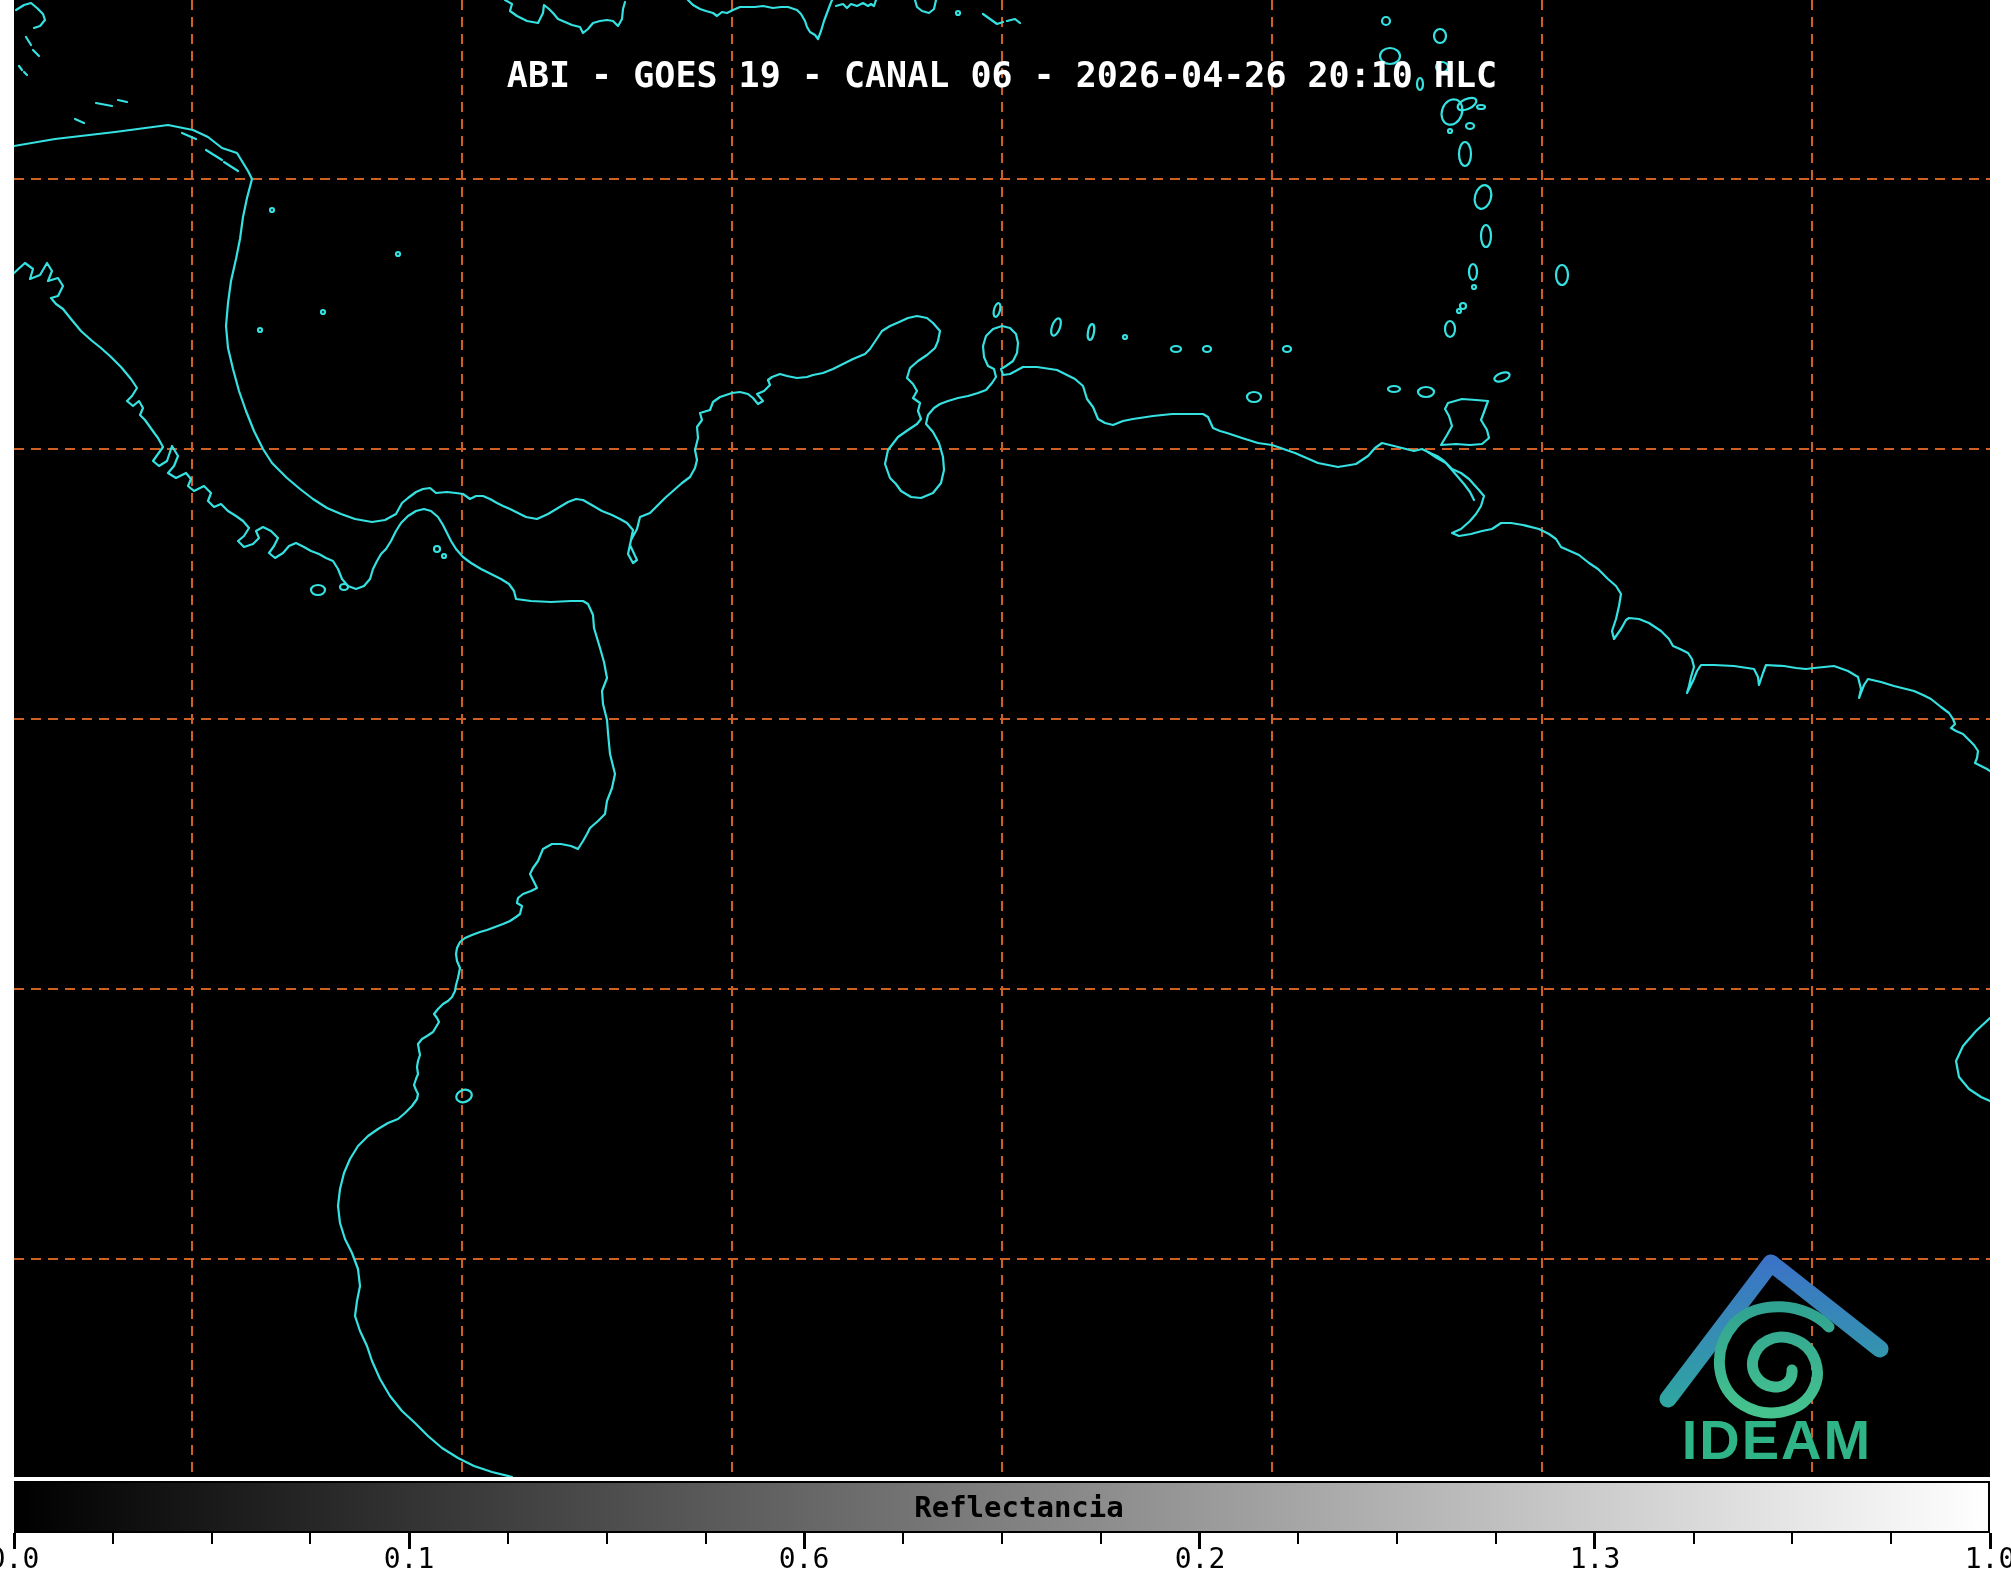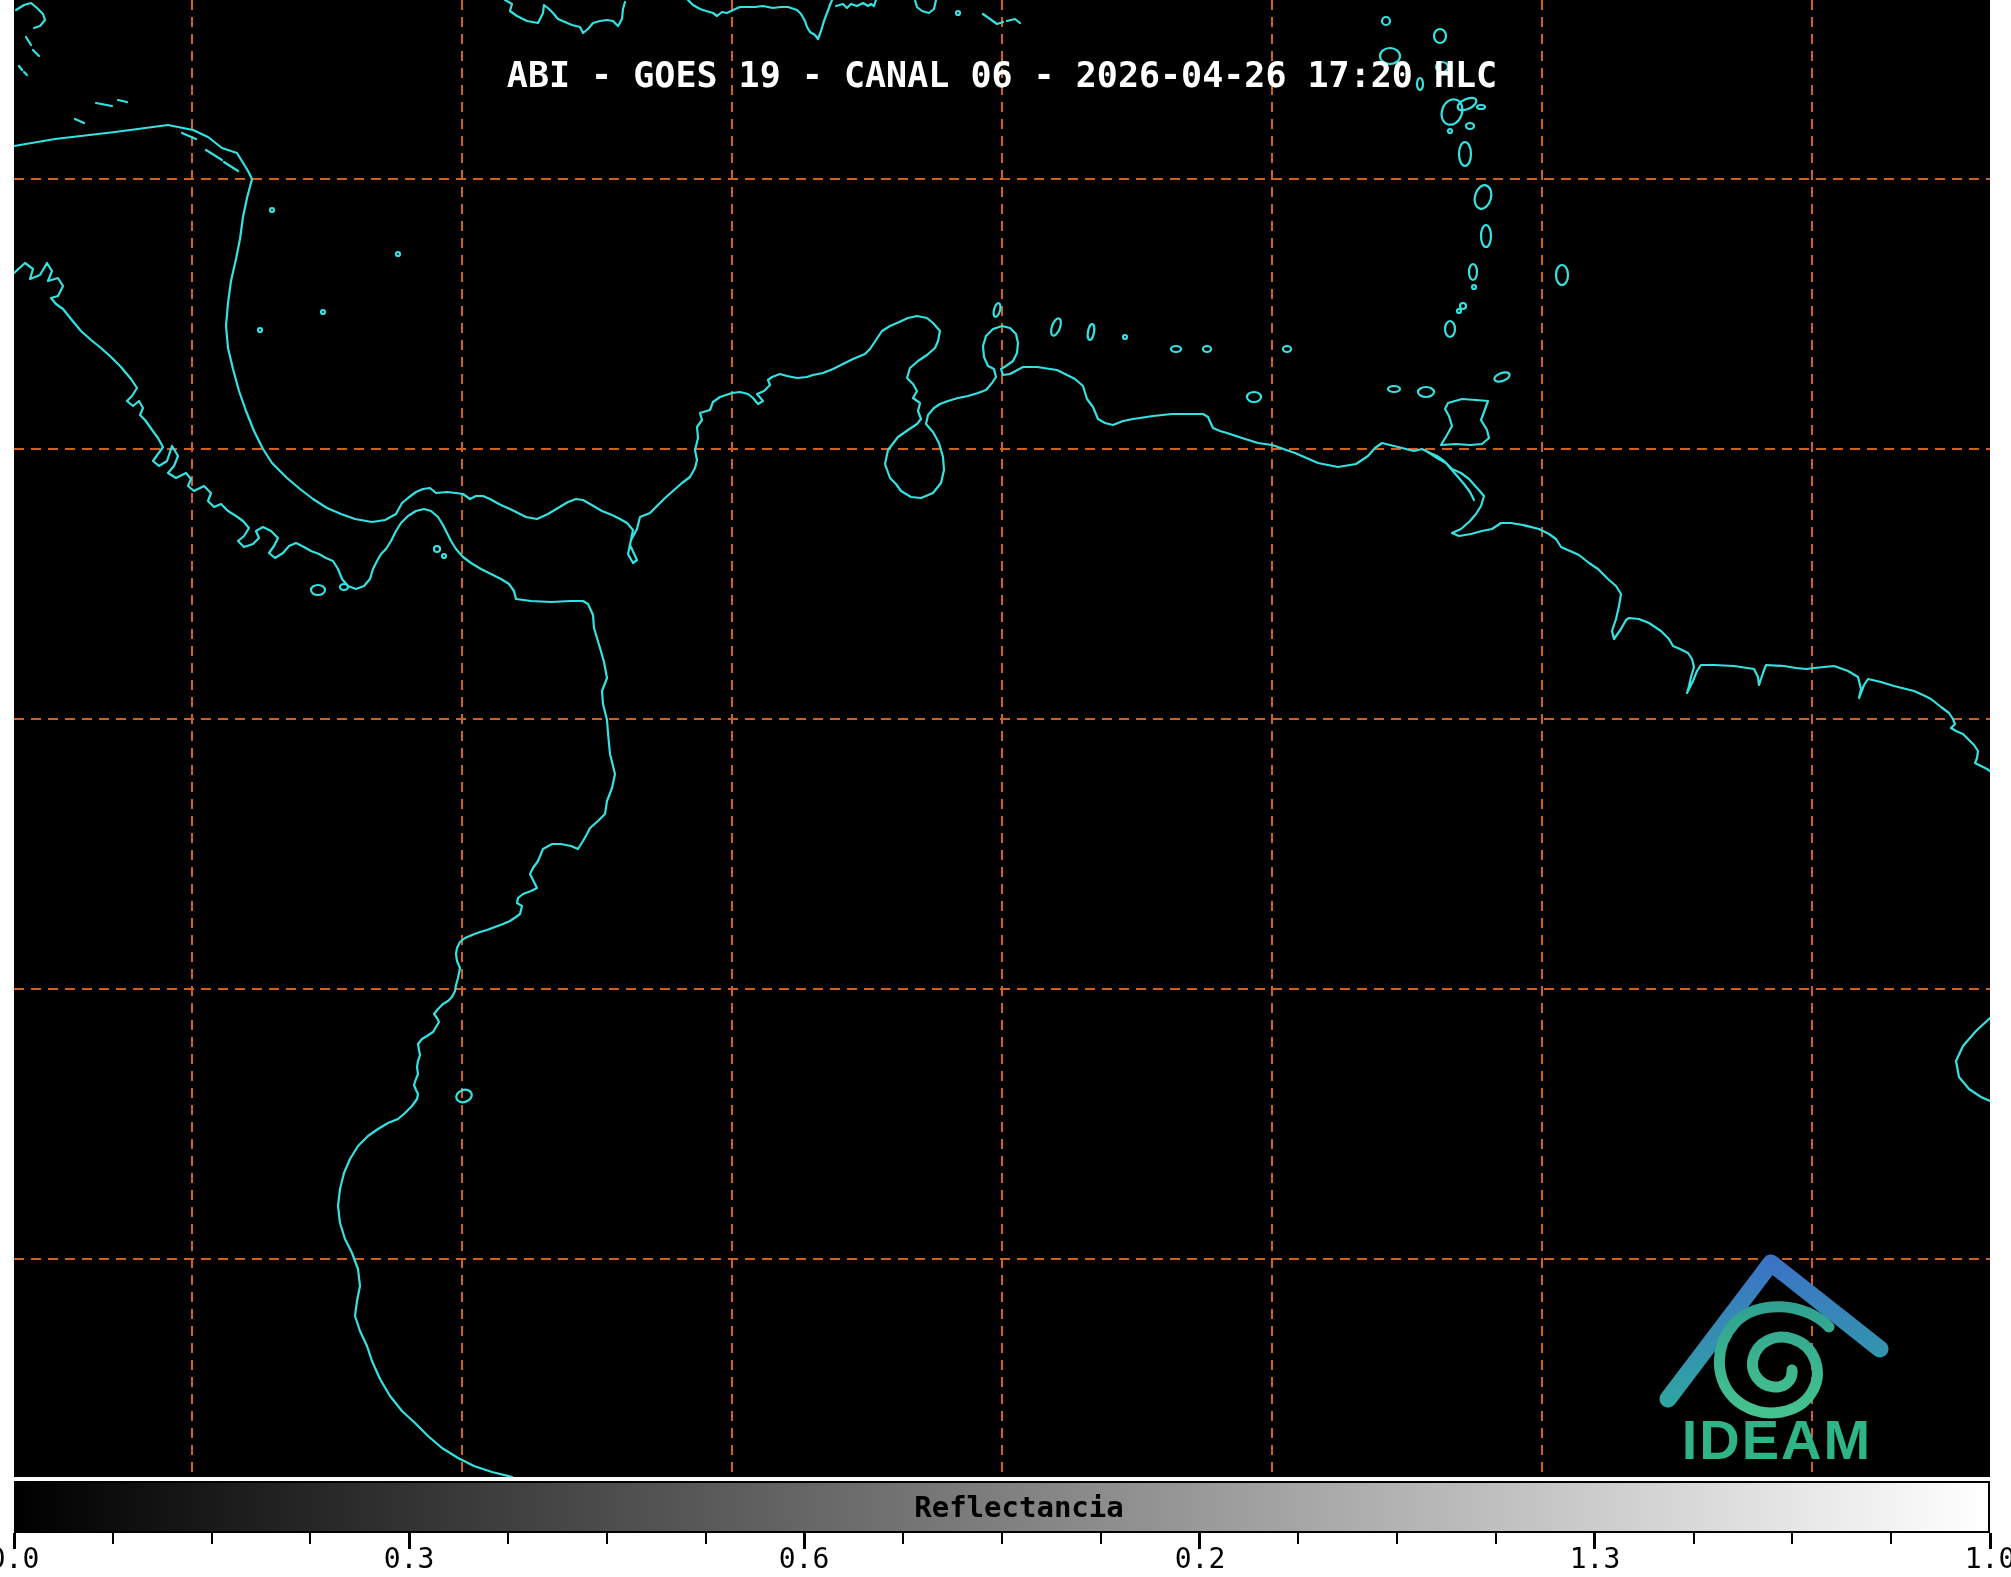--- a/index.html
+++ b/index.html
@@ -139,21 +139,21 @@
       </g>
     </g>
 
     <g>
       <path d="M 1668 1399 L 1771 1263 L 1880 1349" fill="none" stroke="url(#lg-roof)" stroke-width="17" stroke-linecap="round" stroke-linejoin="round"></path>
       <path d="M 1829 1327 C 1807 1303 1757 1298 1734 1324 C 1711 1350 1716 1389 1743 1405 C 1766 1419 1799 1414 1812 1392 C 1824 1372 1815 1346 1793 1339 C 1775 1333 1757 1342 1753 1359 C 1750 1373 1760 1386 1774 1387 C 1785 1388 1793 1380 1792 1370" fill="none" stroke="url(#lg-swirl)" stroke-width="11" stroke-linecap="round"></path>
       <text x="1777" y="1459" text-anchor="middle" font-family="Liberation Sans, DejaVu Sans, sans-serif" font-size="56" font-weight="bold" letter-spacing="2" fill="#2eb487">IDEAM</text>
     </g>
   </svg>
 
-  <div class="map-title">ABI - GOES 19 - CANAL 06 - 2026-04-26 17:20 HLC</div>
+  <div class="map-title">ABI - GOES 19 - CANAL 06 - 2026-04-26 20:10 HLC</div>
 
   <div class="colorbar">
     <div class="colorbar-label">Reflectancia</div>
   </div>
 
   <div id="cb-ticks">
       <div class="cb-tick" style="left: 12.5px; top: 1533px; width: 3px; height: 16px;"></div>
       <div class="cb-tick" style="left: 111.8px; top: 1533px; width: 2px; height: 11px;"></div>
       <div class="cb-tick" style="left: 210.6px; top: 1533px; width: 2px; height: 11px;"></div>
       <div class="cb-tick" style="left: 309.4px; top: 1533px; width: 2px; height: 11px;"></div>
@@ -170,18 +170,18 @@
       <div class="cb-tick" style="left: 1396.2px; top: 1533px; width: 2px; height: 11px;"></div>
       <div class="cb-tick" style="left: 1495px; top: 1533px; width: 2px; height: 11px;"></div>
       <div class="cb-tick" style="left: 1593.3px; top: 1533px; width: 3px; height: 16px;"></div>
       <div class="cb-tick" style="left: 1692.6px; top: 1533px; width: 2px; height: 11px;"></div>
       <div class="cb-tick" style="left: 1791.4px; top: 1533px; width: 2px; height: 11px;"></div>
       <div class="cb-tick" style="left: 1890.2px; top: 1533px; width: 2px; height: 11px;"></div>
       <div class="cb-tick" style="left: 1988.5px; top: 1533px; width: 3px; height: 16px;"></div>
     </div>
 
   <span class="cb-tick-label" style="left:14px">0.0</span>
-  <span class="cb-tick-label" style="left:409px">0.3</span>
+  <span class="cb-tick-label" style="left:409px">0.1</span>
   <span class="cb-tick-label" style="left:804px">0.6</span>
   <span class="cb-tick-label" style="left:1200px">0.2</span>
   <span class="cb-tick-label" style="left:1595px">1.3</span>
   <span class="cb-tick-label" style="left:1990px">1.0</span>
 </div>
 
 </body></html>

